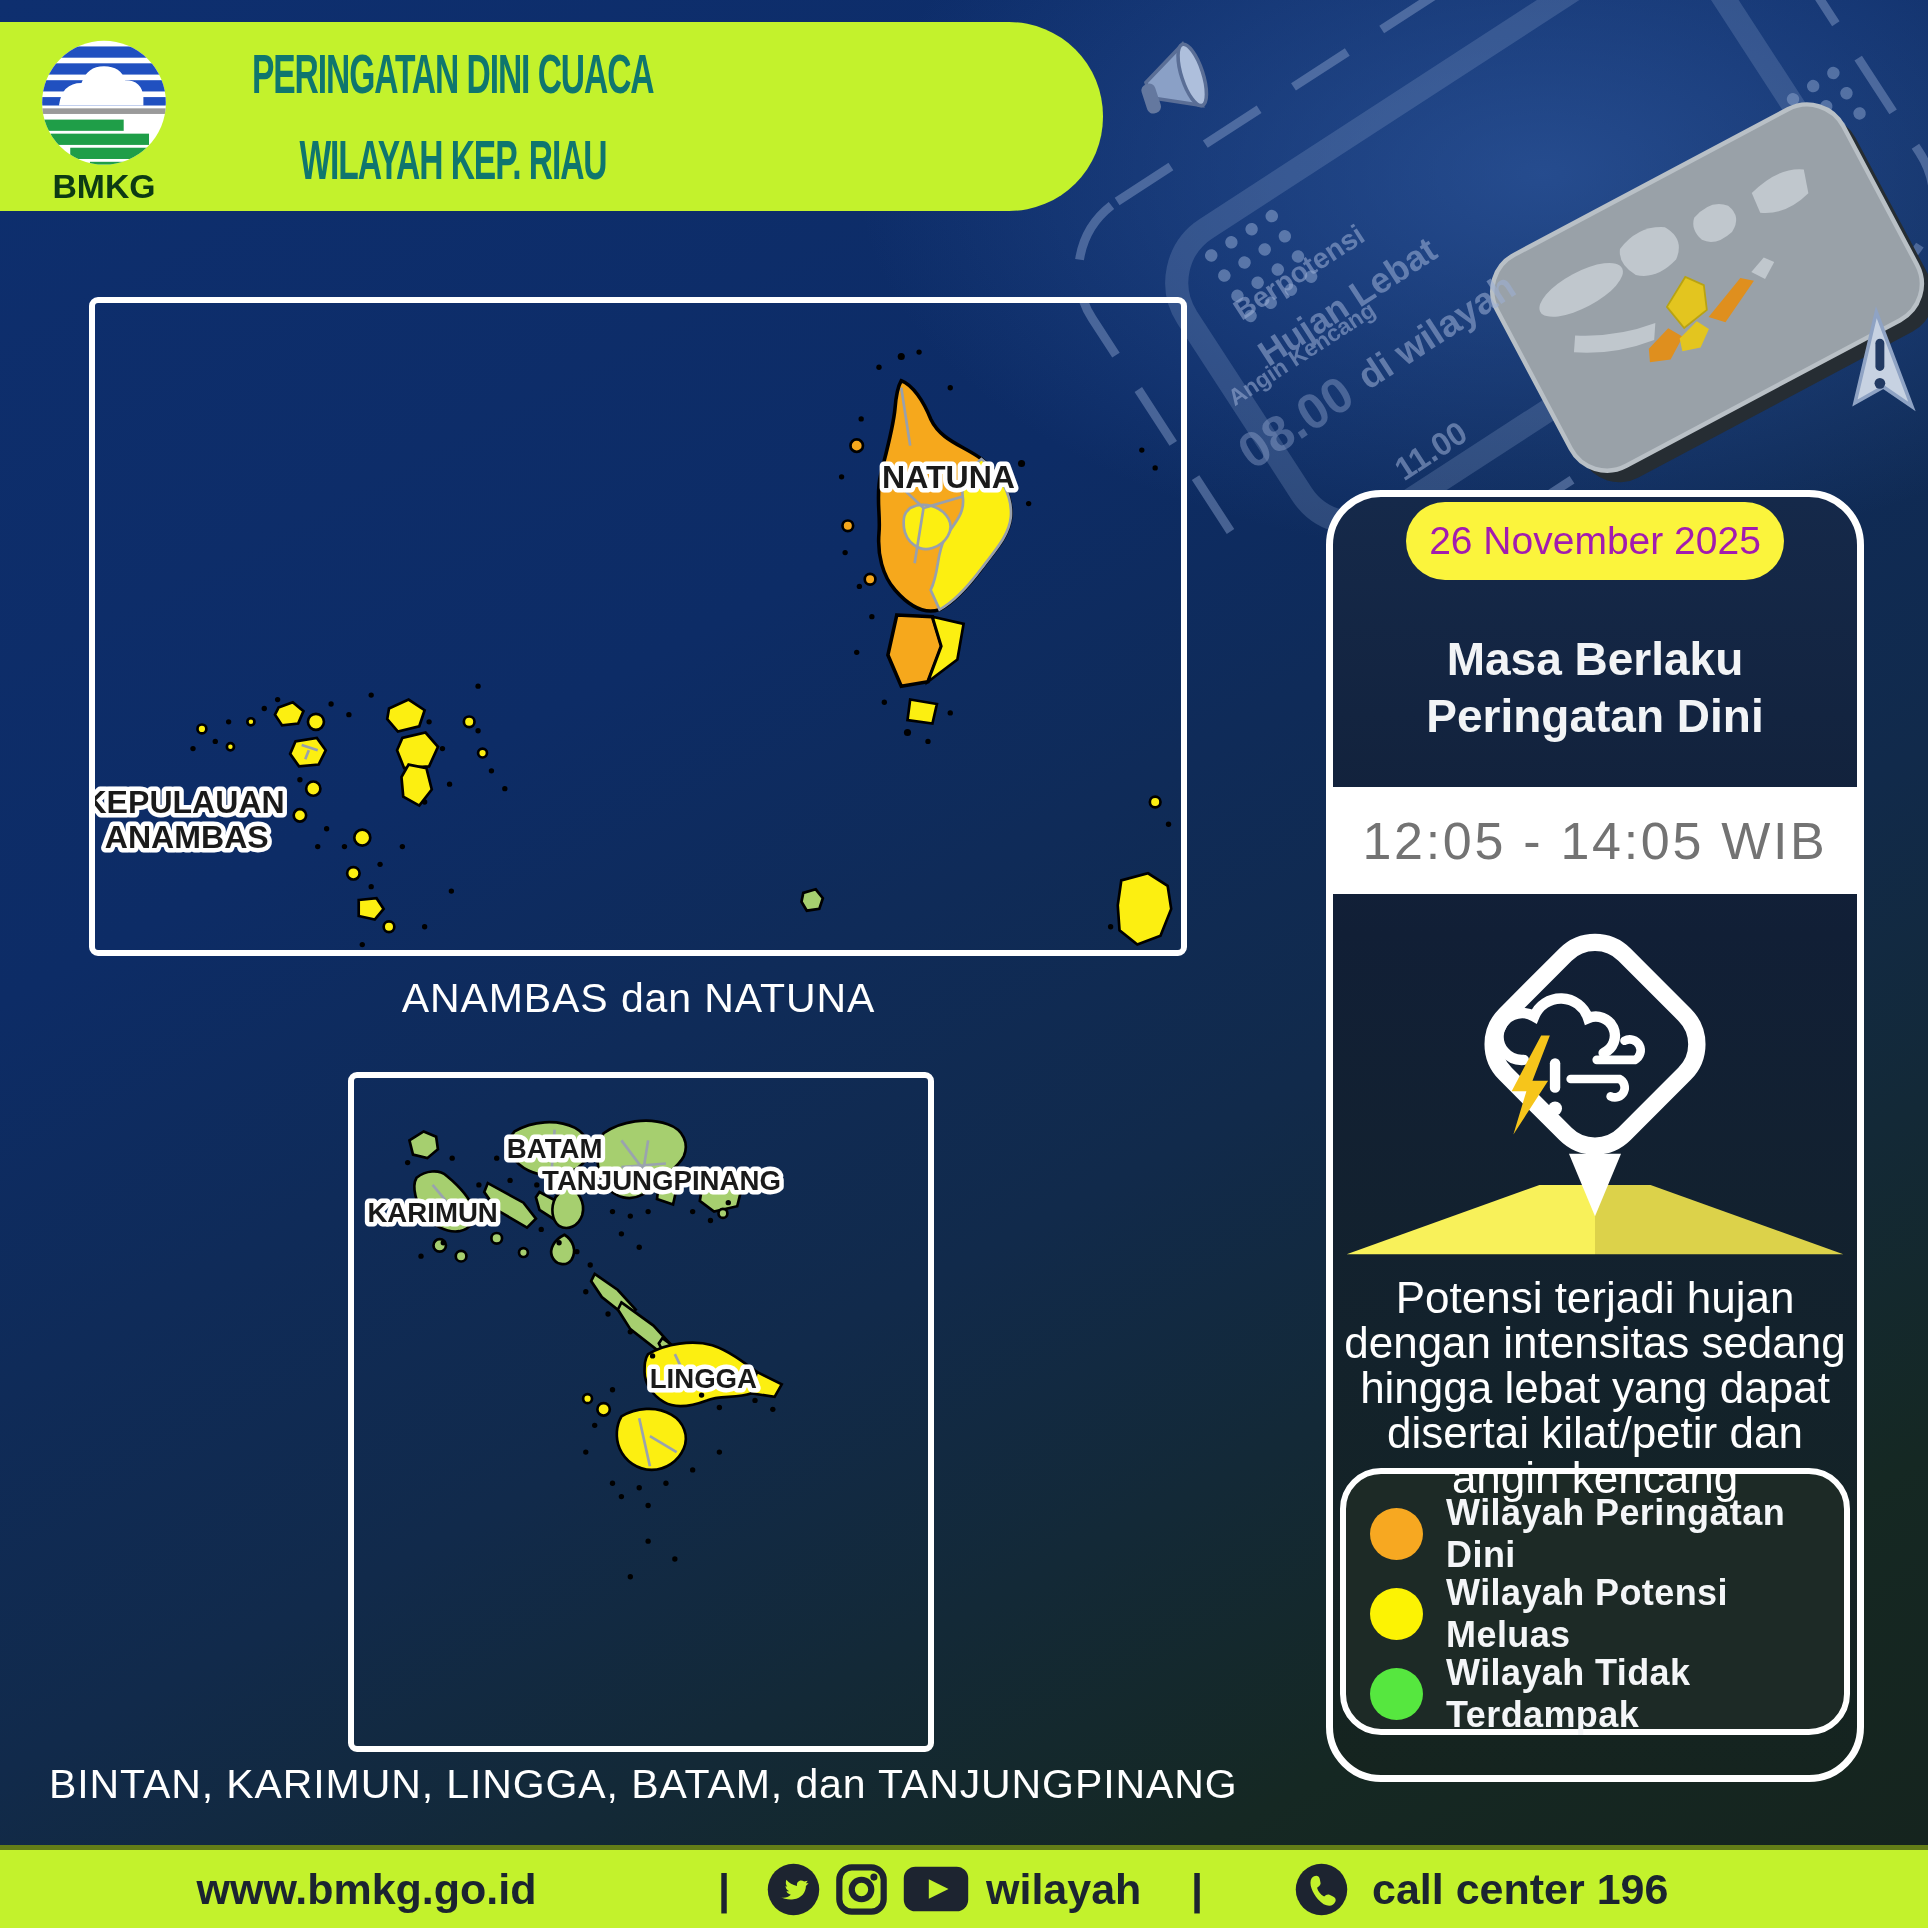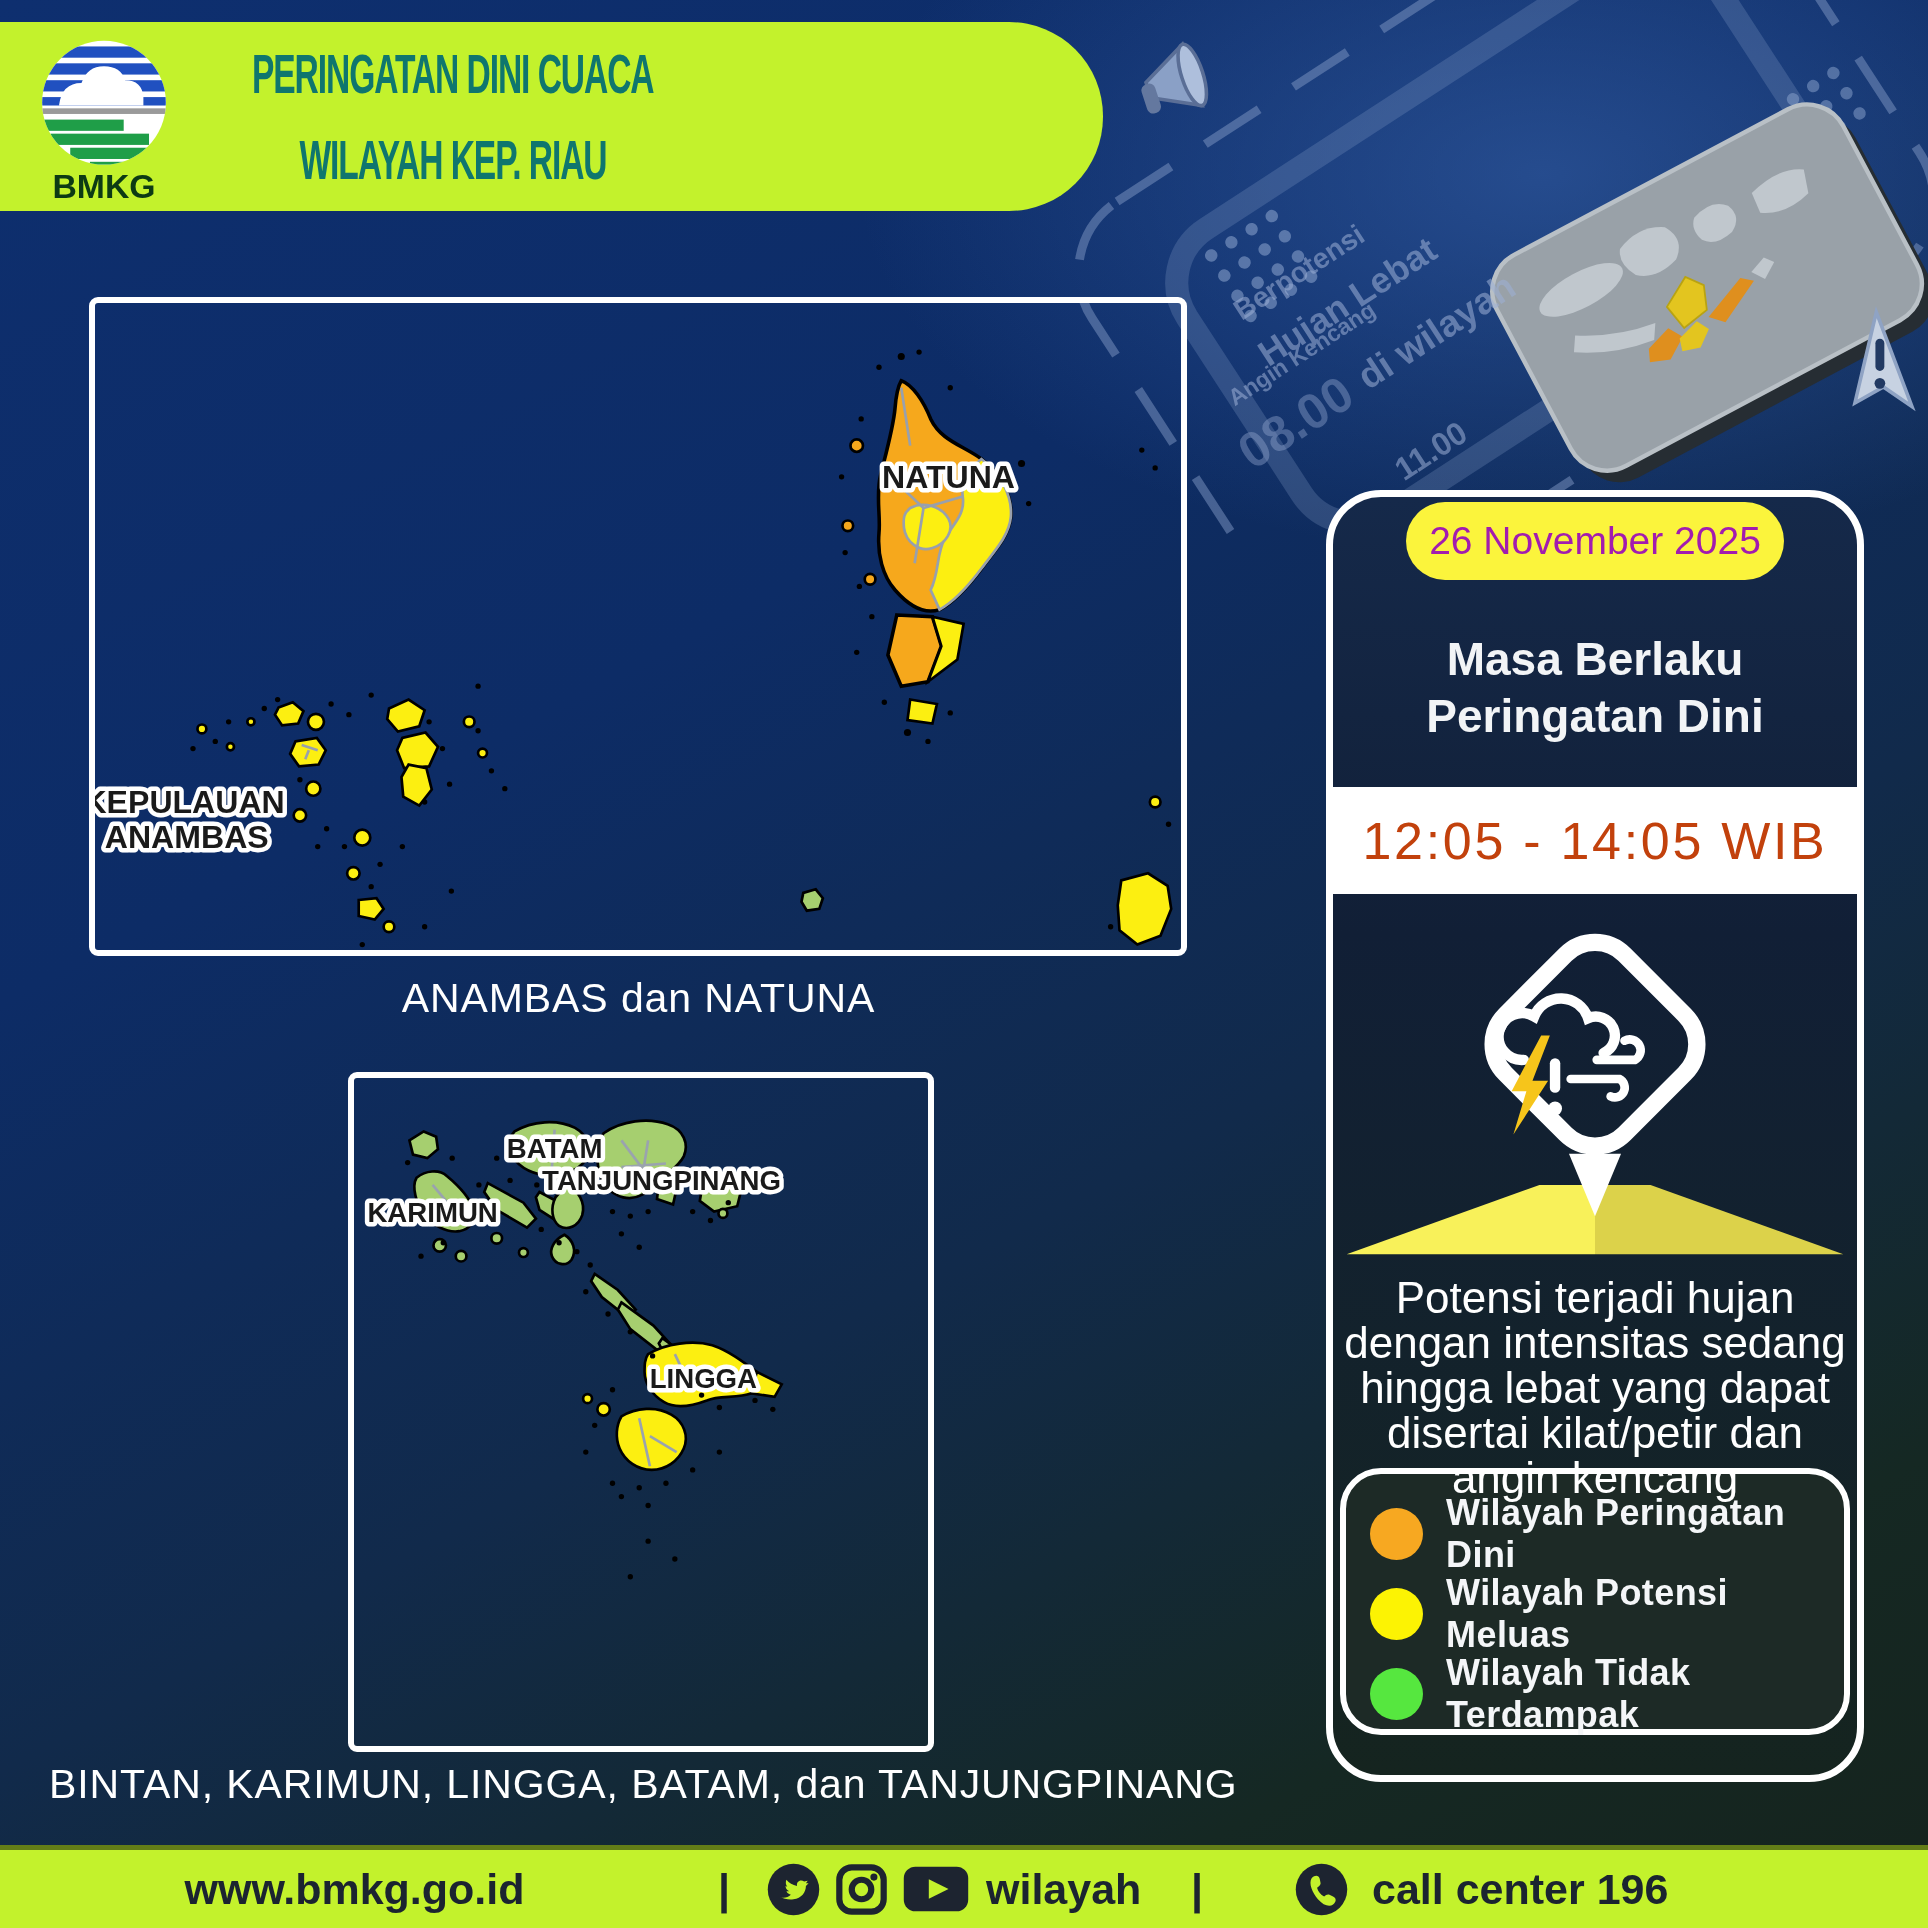--- a/index.html
+++ b/index.html
@@ -39,36 +39,36 @@
     border:7.1px solid #ffffff;border-radius:55px;overflow:hidden;box-sizing:border-box;
     background:linear-gradient(180deg,#15294a 0%,#111f36 34%,#13222c 66%,#15241f 100%);}
   .panel-top{position:relative;height:290px;}
   .pill{position:absolute;top:5.3px;left:50%;transform:translateX(-50%);
     width:378px;height:78px;background:#fbf43c;border-radius:39px;
     display:flex;align-items:center;justify-content:center;
     color:#a21caf;font-size:39px;}
   .panel-title{position:absolute;top:114px;left:0;width:100%;text-align:center;
     color:#f2f4f6;font-weight:700;font-size:46px;line-height:57px;margin-top:20px;}
   .band{height:107px;background:#ffffff;display:flex;align-items:center;justify-content:center;
-    color:#c2410c;font-size:52px;letter-spacing:2.7px;}
+    color:#737373;font-size:52px;letter-spacing:2.7px;}
   .icon-sec{position:relative;height:561px;}
   .icon-svg{position:absolute;left:0;top:19.6px;width:524px;height:356px;}
   .desc{position:absolute;top:381px;left:50%;transform:translateX(-50%);width:504px;
     text-align:center;color:#ffffff;font-size:44px;line-height:45px;}
   .legend{margin:12.5px 7.1px 0;height:267px;border:6.2px solid #ffffff;border-radius:41px;
     background:#1d2a26;box-sizing:border-box;padding:32px 0 0 24px;}
   .leg-row{display:flex;align-items:center;height:57px;margin-bottom:23px;}
   .leg-dot{width:53px;height:52px;border-radius:50%;margin-right:23px;flex:none;}
   .leg-label{color:#f4f6f8;font-weight:700;font-size:36px;letter-spacing:0.4px;}
   
   .footer{position:absolute;left:0;bottom:0;width:1928px;height:78px;background:#c3f22c;
     border-top:5.3px solid rgba(20,30,8,0.55);box-sizing:content-box;z-index:5;}
   .footer .fitem{position:absolute;top:0;height:78px;display:flex;align-items:center;
     color:#1b2430;font-weight:700;font-size:43px;}
-  .f-web{left:180px;width:349px;justify-content:center;}
+  .f-web{left:192px;width:349px;justify-content:center;}
   .f-div1{left:718px;font-size:50px;font-weight:400;}
   .f-tw{left:766px;} .f-ig{left:834px;} .f-yt{left:902px;}
   .f-handle{left:986px;}
   .f-div2{left:1191px;font-size:50px;font-weight:400;}
   .f-phone{left:1294px;}
   .f-call{left:1372px;}
   .fitem svg{display:block;}
 </style>
 </head>
 <body>

